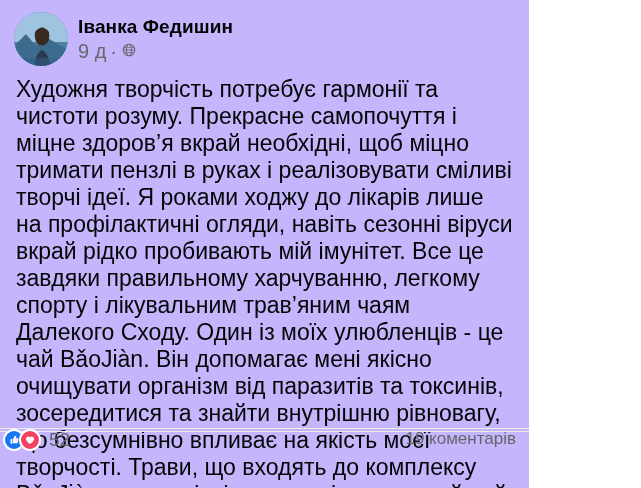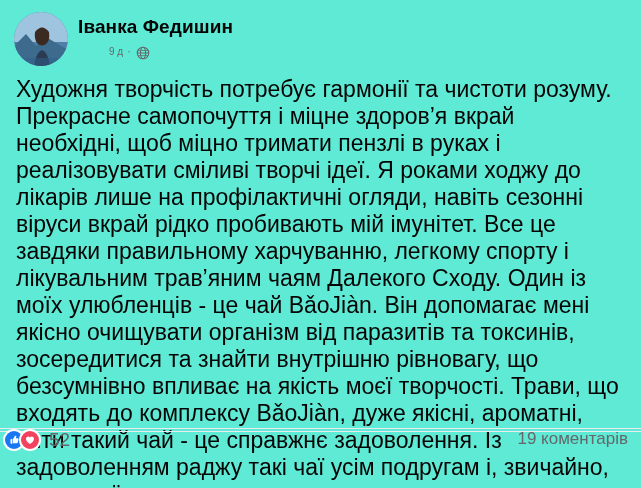--- a/index.html
+++ b/index.html
@@ -8,24 +8,24 @@
     background: #ffffff;
   }
   body {
     width: 641px;
     height: 488px;
     font-family: "Liberation Sans", sans-serif;
     -webkit-font-smoothing: antialiased;
   }
   .post {
     position: relative;
-    width: 641px;
+    width: 529px;
     height: 488px;
     box-sizing: border-box;
-    background: #5eead4;
+    background: #c4b5fd;
     overflow: hidden;
   }
 
   
   .post-header {
     display: flex;
     align-items: flex-start;
     padding: 12px 14px 0 14px;
   }
   .avatar {
@@ -48,26 +48,25 @@
   }
   .author-name {
     font-size: 19px;
     font-weight: bold;
     color: #050505;
     line-height: 22px;
     letter-spacing: 0.1px;
   }
   .meta-line {
     display: flex;
-    align-items: flex-end;
+    align-items: flex-start;
     margin-top: 5px;
     color: #65676b;
-    font-size: 10px;
+    font-size: 20px;
     line-height: 17px;
-    margin-left: 31px;
   }
   .meta-time { color: #65676b; }
   .meta-sep { margin: 0 4px; color: #65676b; }
   .globe-icon {
     display: inline-block;
     width: 14px;
     height: 14px;
     margin-left: 1px;
   }
   .globe-icon svg { display: block; }

